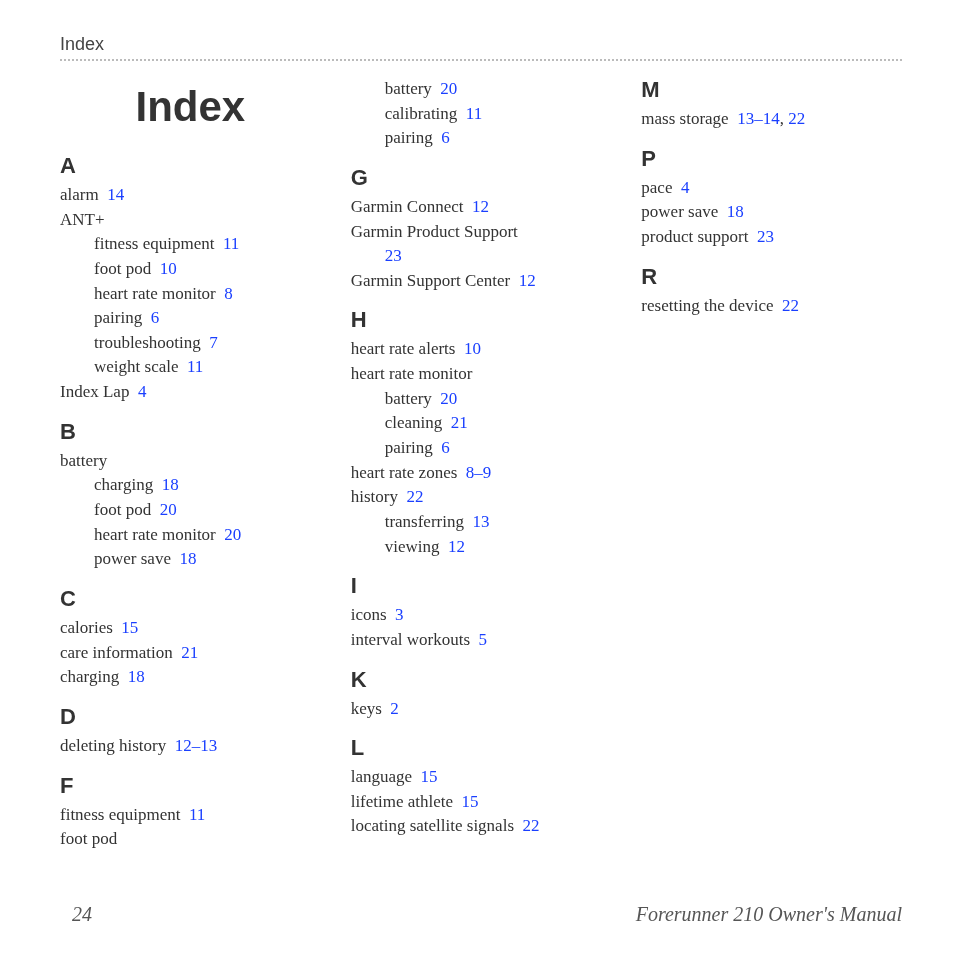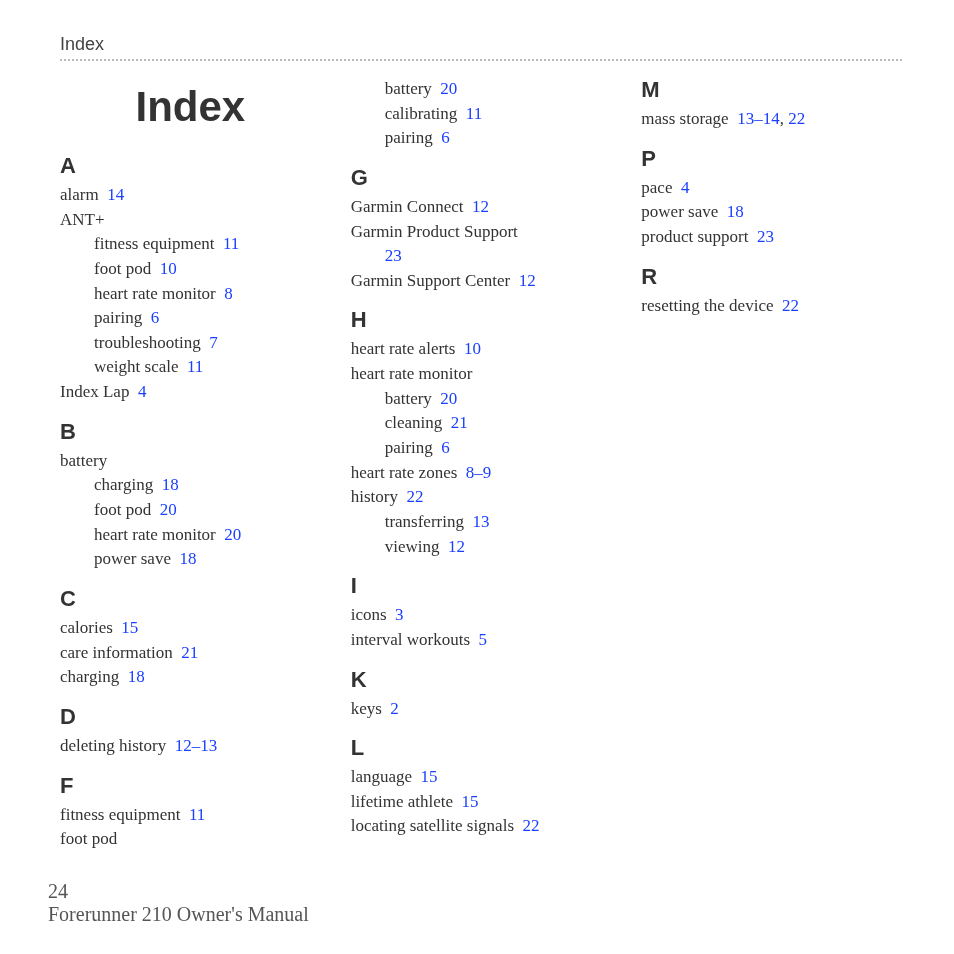--- a/index.html
+++ b/index.html
@@ -53,27 +53,27 @@
   .sub {
     padding-left: 34px;
   }
   .pg {
     color: #1a3fff;
   }
   .sep { color:#333; }
   .footer {
     position: absolute;
     bottom: 28px;
-    left: 48px;
+    left: 72px;
     right: 52px;
     display: flex;
     justify-content: space-between;
+    font-style: italic;
     font-size: 20px;
     color: #555;
-    flex-direction: column;
   }
 </style>
 </head>
 <body>
 
 <div class="page">
   <div class="running-head">Index</div>
 
   <div class="cols">
 

